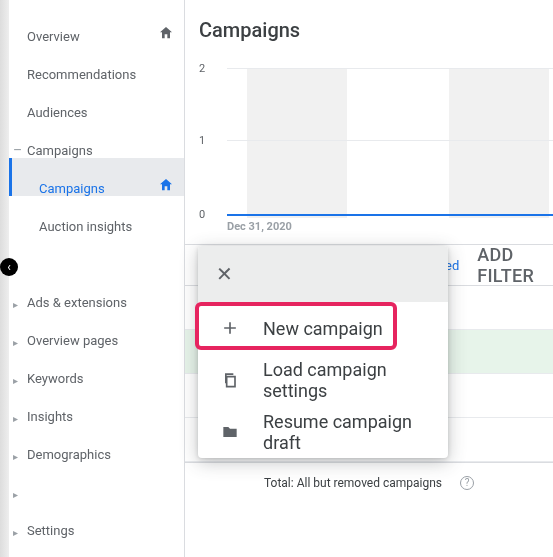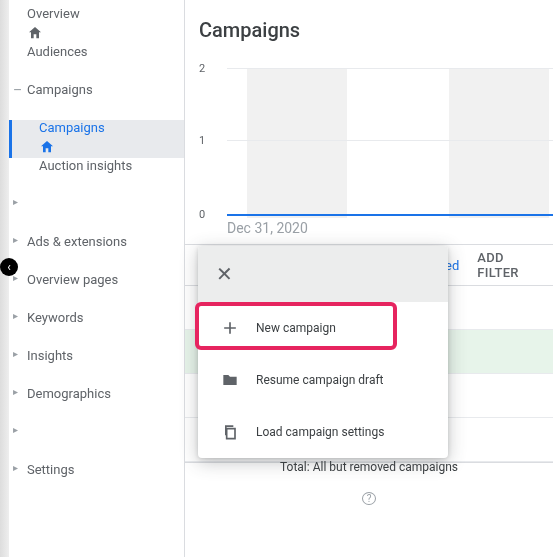--- a/index.html
+++ b/index.html
@@ -25,28 +25,27 @@
     margin-left: 9px;
   }
   .left-gutter {
     position: absolute;
     left: 0; top: 0; bottom: 0;
     width: 9px;
     background: linear-gradient(to right, #ddd, #eee);
   }
   .nav-item {
     display: flex;
-    align-items: flex-start;
+    align-items: flex-end;
     height: 38px;
     padding-left: 18px;
     padding-right: 10px;
     cursor: pointer;
     color: #5f6368;
     position: relative;
-    flex-direction: column;
   }
   .nav-item .label { flex: 1; }
   .nav-item .caret {
     position: absolute;
     left: 4px;
     width: 8px;
     color: #9aa0a6;
     font-size: 10px;
   }
   .nav-item.sub { padding-left: 30px; }
@@ -113,36 +112,37 @@
     background: #f1f1f1;
   }
   .baseline {
     position: absolute;
     left: 28px; right: 0;
     height: 2px;
     background: #1a73e8;
   }
   .xlabel {
     position: absolute;
-    font-size: 14px;
+    font-size: 11px;
     color: #9aa0a6;
+    font-weight: bold;
   }
 
   .filter-row {
     display: flex;
     align-items: center;
     height: 42px;
     border-top: 1px solid #dadce0;
     border-bottom: 1px solid #dadce0;
     margin-top: 6px;
   }
   .add-filter {
     margin-left: auto;
     padding: 0 18px;
-    font-size: 13px;
+    font-size: 18px;
     font-weight: 500;
     letter-spacing: 0.3px;
     color: #5f6368;
     cursor: pointer;
   }
 
   .table-stub { }
   .table-stub .row {
     height: 44px;
     border-bottom: 1px solid #e8eaed;
@@ -151,21 +151,20 @@
 
   .totals-row {
     display: flex;
     align-items: center;
     justify-content: center;
     gap: 18px;
     height: 40px;
     font-size: 12px;
     color: #3c4043;
     border-top: 1px solid #dadce0;
-    flex-direction: column;
   }
   .help-icon {
     width: 14px; height: 14px;
     border: 1px solid #9aa0a6;
     border-radius: 50%;
     display: inline-flex; align-items: center; justify-content: center;
     font-size: 10px;
     color: #9aa0a6;
   }
 
@@ -189,25 +188,25 @@
     border-radius: 4px 4px 0 0;
   }
   .popover-header .close-x {
     color: #5f6368;
     font-size: 20px;
     cursor: pointer;
   }
   .popover-item {
     display: flex;
     align-items: center;
-    gap: 16px;
+    gap: 23px;
     height: 52px;
     padding: 0 22px;
     color: #3c4043;
-    font-size: 12px;
+    font-size: 18px;
     cursor: pointer;
   }
   .popover-item .ico {
     width: 20px; height: 20px;
     display: flex; align-items: center; justify-content: center;
     color: #5f6368;
   }
   .popover-item .ico svg { width: 20px; height: 20px; fill: #5f6368; }
   .highlight-box {
     position: absolute;
@@ -234,20 +233,23 @@
   <nav class="sidebar">
     <div class="nav-item">
       <span class="label">Overview</span>
       <span class="home-icon">
         <svg viewBox="0 0 24 24">
             <path d="M12 3l9 8h-3v9h-4v-6h-4v6H6v-9H3z"></path>
           </svg>
       </span>
     </div>
     <div class="nav-item">
+      <span class="label">Recommendations</span>
+    </div>
+    <div class="nav-item">
       <span class="label">Audiences</span>
     </div>
     <div class="nav-item expanded">
       <span class="caret"></span>
       <span class="label">Campaigns</span>
     </div>
     <div class="nav-item sub active">
       <span class="label">Campaigns</span>
       <span class="home-icon">
         <svg viewBox="0 0 24 24">
@@ -332,35 +334,35 @@
     <span class="close-x">✕</span>
   </div>
 
   <div class="popover-item">
     <span class="ico">
       <svg viewBox="0 0 24 24">
           <path d="M11 5h2v6h6v2h-6v6h-2v-6H5v-2h6z"></path>
         </svg>
     </span>
     <span>New campaign</span>
-  </div>
-
-  <div class="popover-item">
-    <span class="ico">
-      <svg viewBox="0 0 24 24">
-          <path d="M4 6h6l2 2h8v10H4z"></path>
-        </svg>
-    </span>
-    <span>Resume campaign draft</span>
   </div>
 
   <div class="popover-item">
     <span class="ico">
       <svg viewBox="0 0 24 24">
           <path d="M8 8h10v12H8z" fill="none" stroke="#5f6368" stroke-width="2"></path>
           <path d="M6 4h10v2H8v10H6z"></path>
         </svg>
     </span>
     <span>Load campaign settings</span>
   </div>
 
+  <div class="popover-item">
+    <span class="ico">
+      <svg viewBox="0 0 24 24">
+          <path d="M4 6h6l2 2h8v10H4z"></path>
+        </svg>
+    </span>
+    <span>Resume campaign draft</span>
+  </div>
+
   <div class="highlight-box"></div>
 </div>
 
 </body></html>

